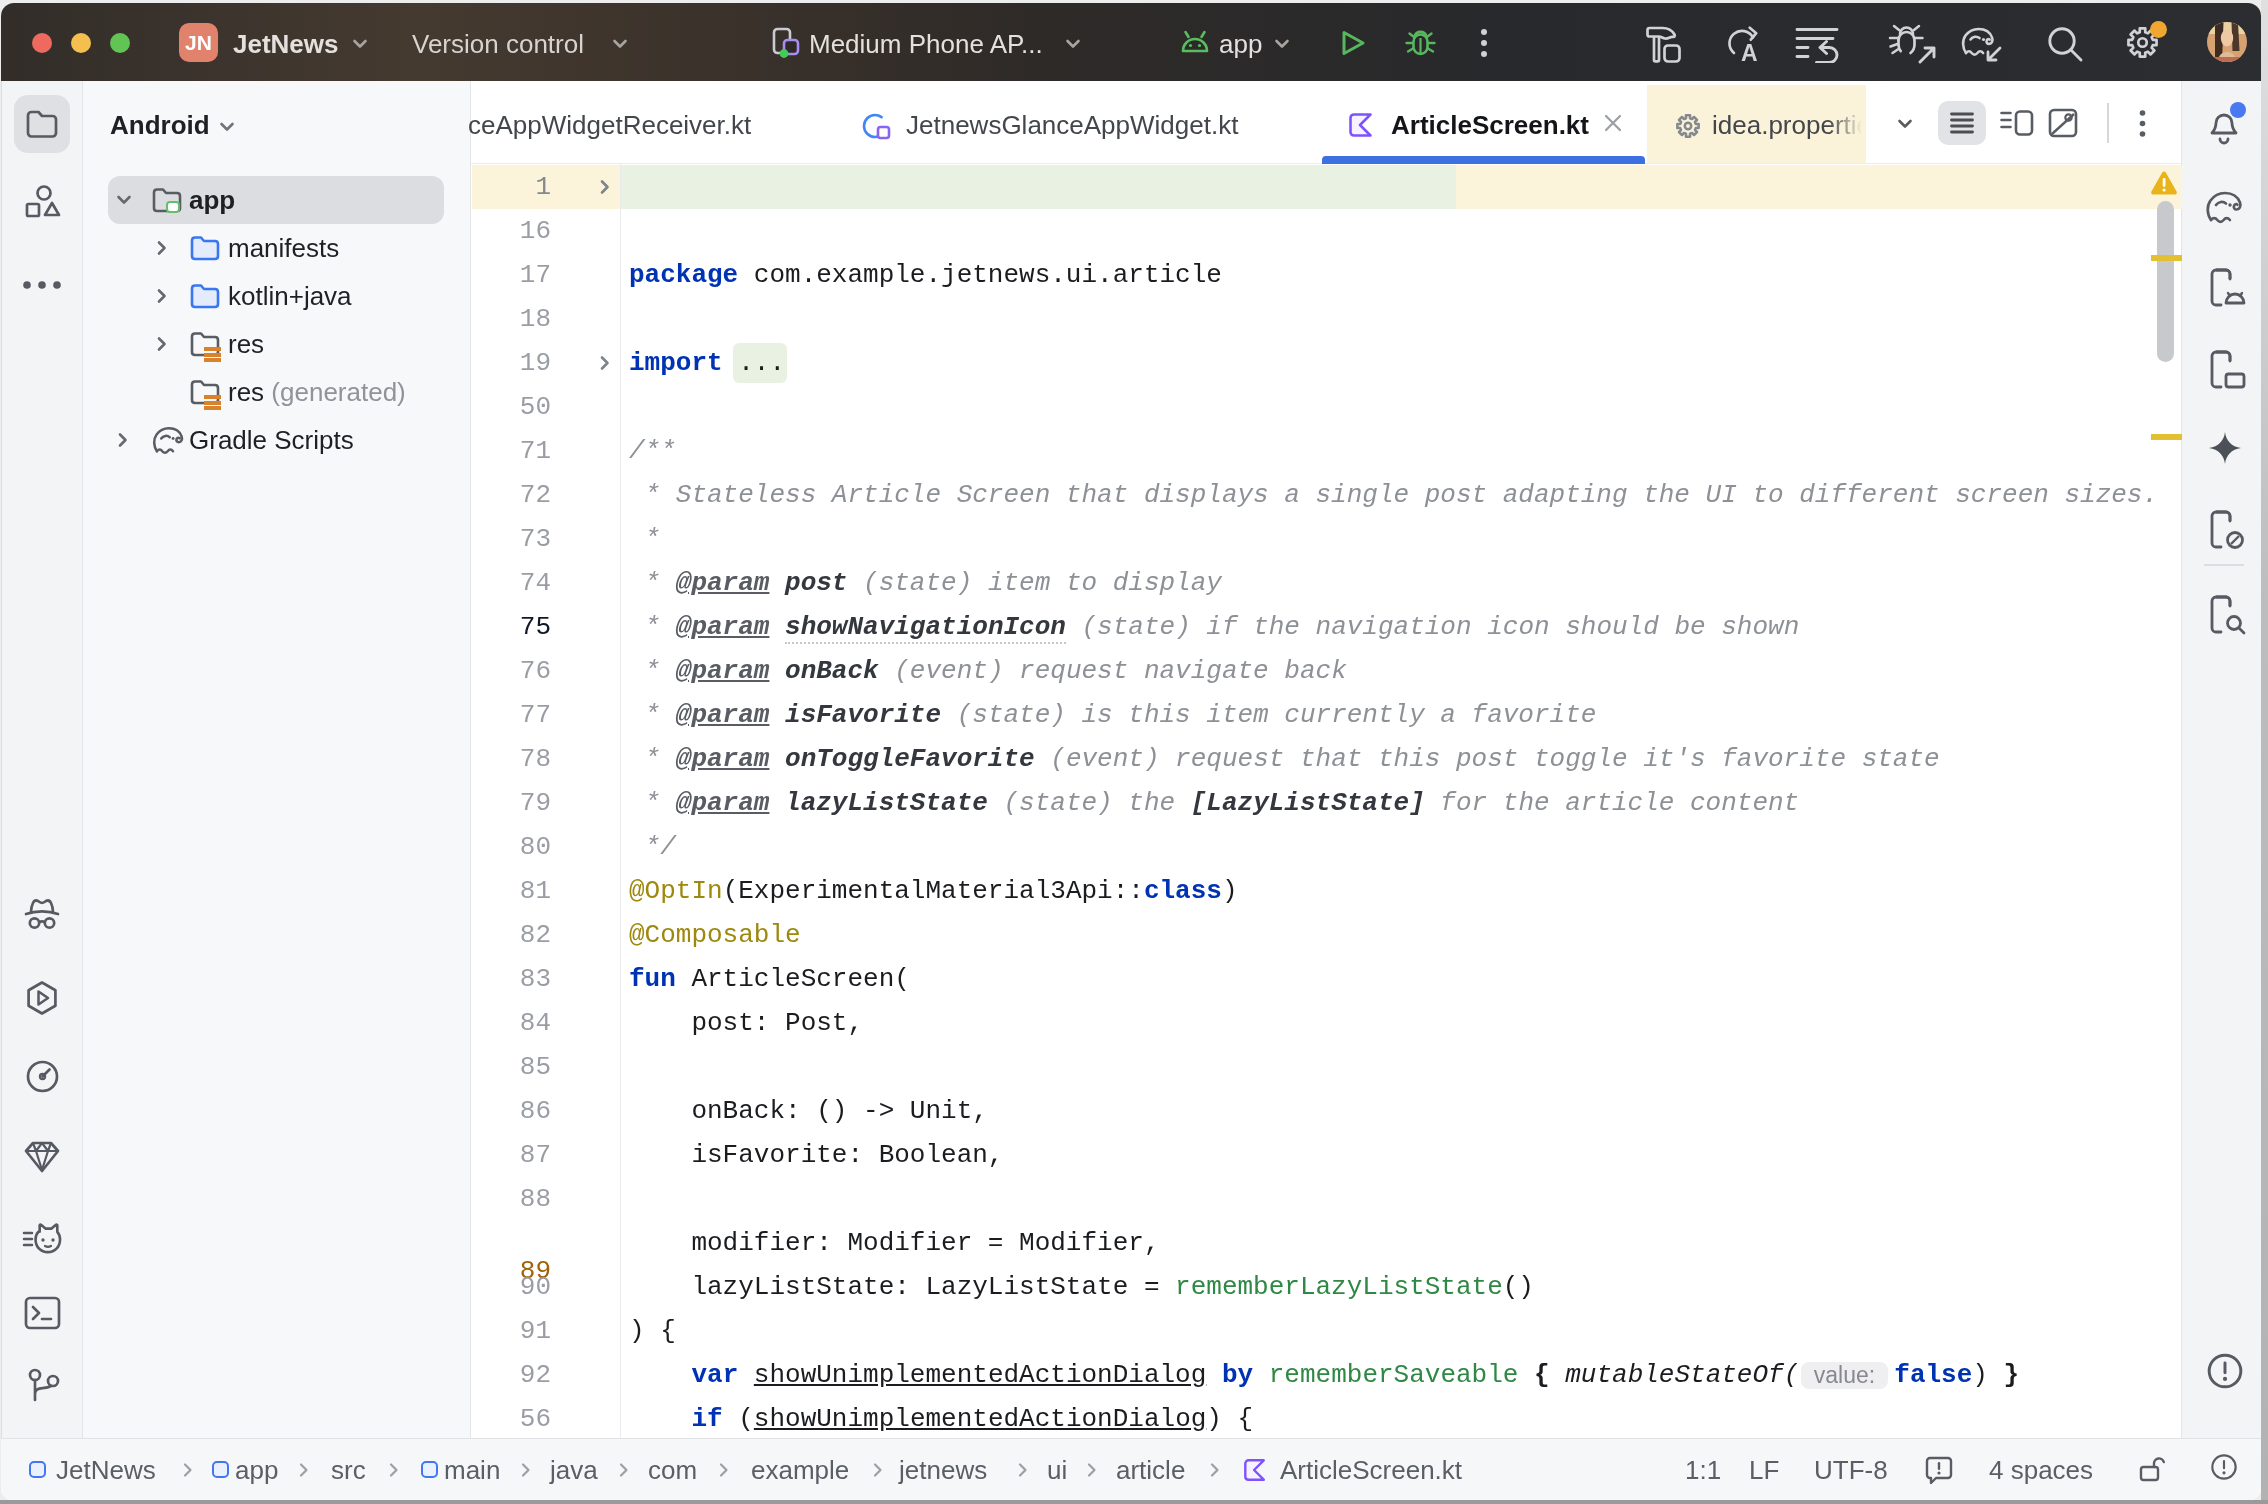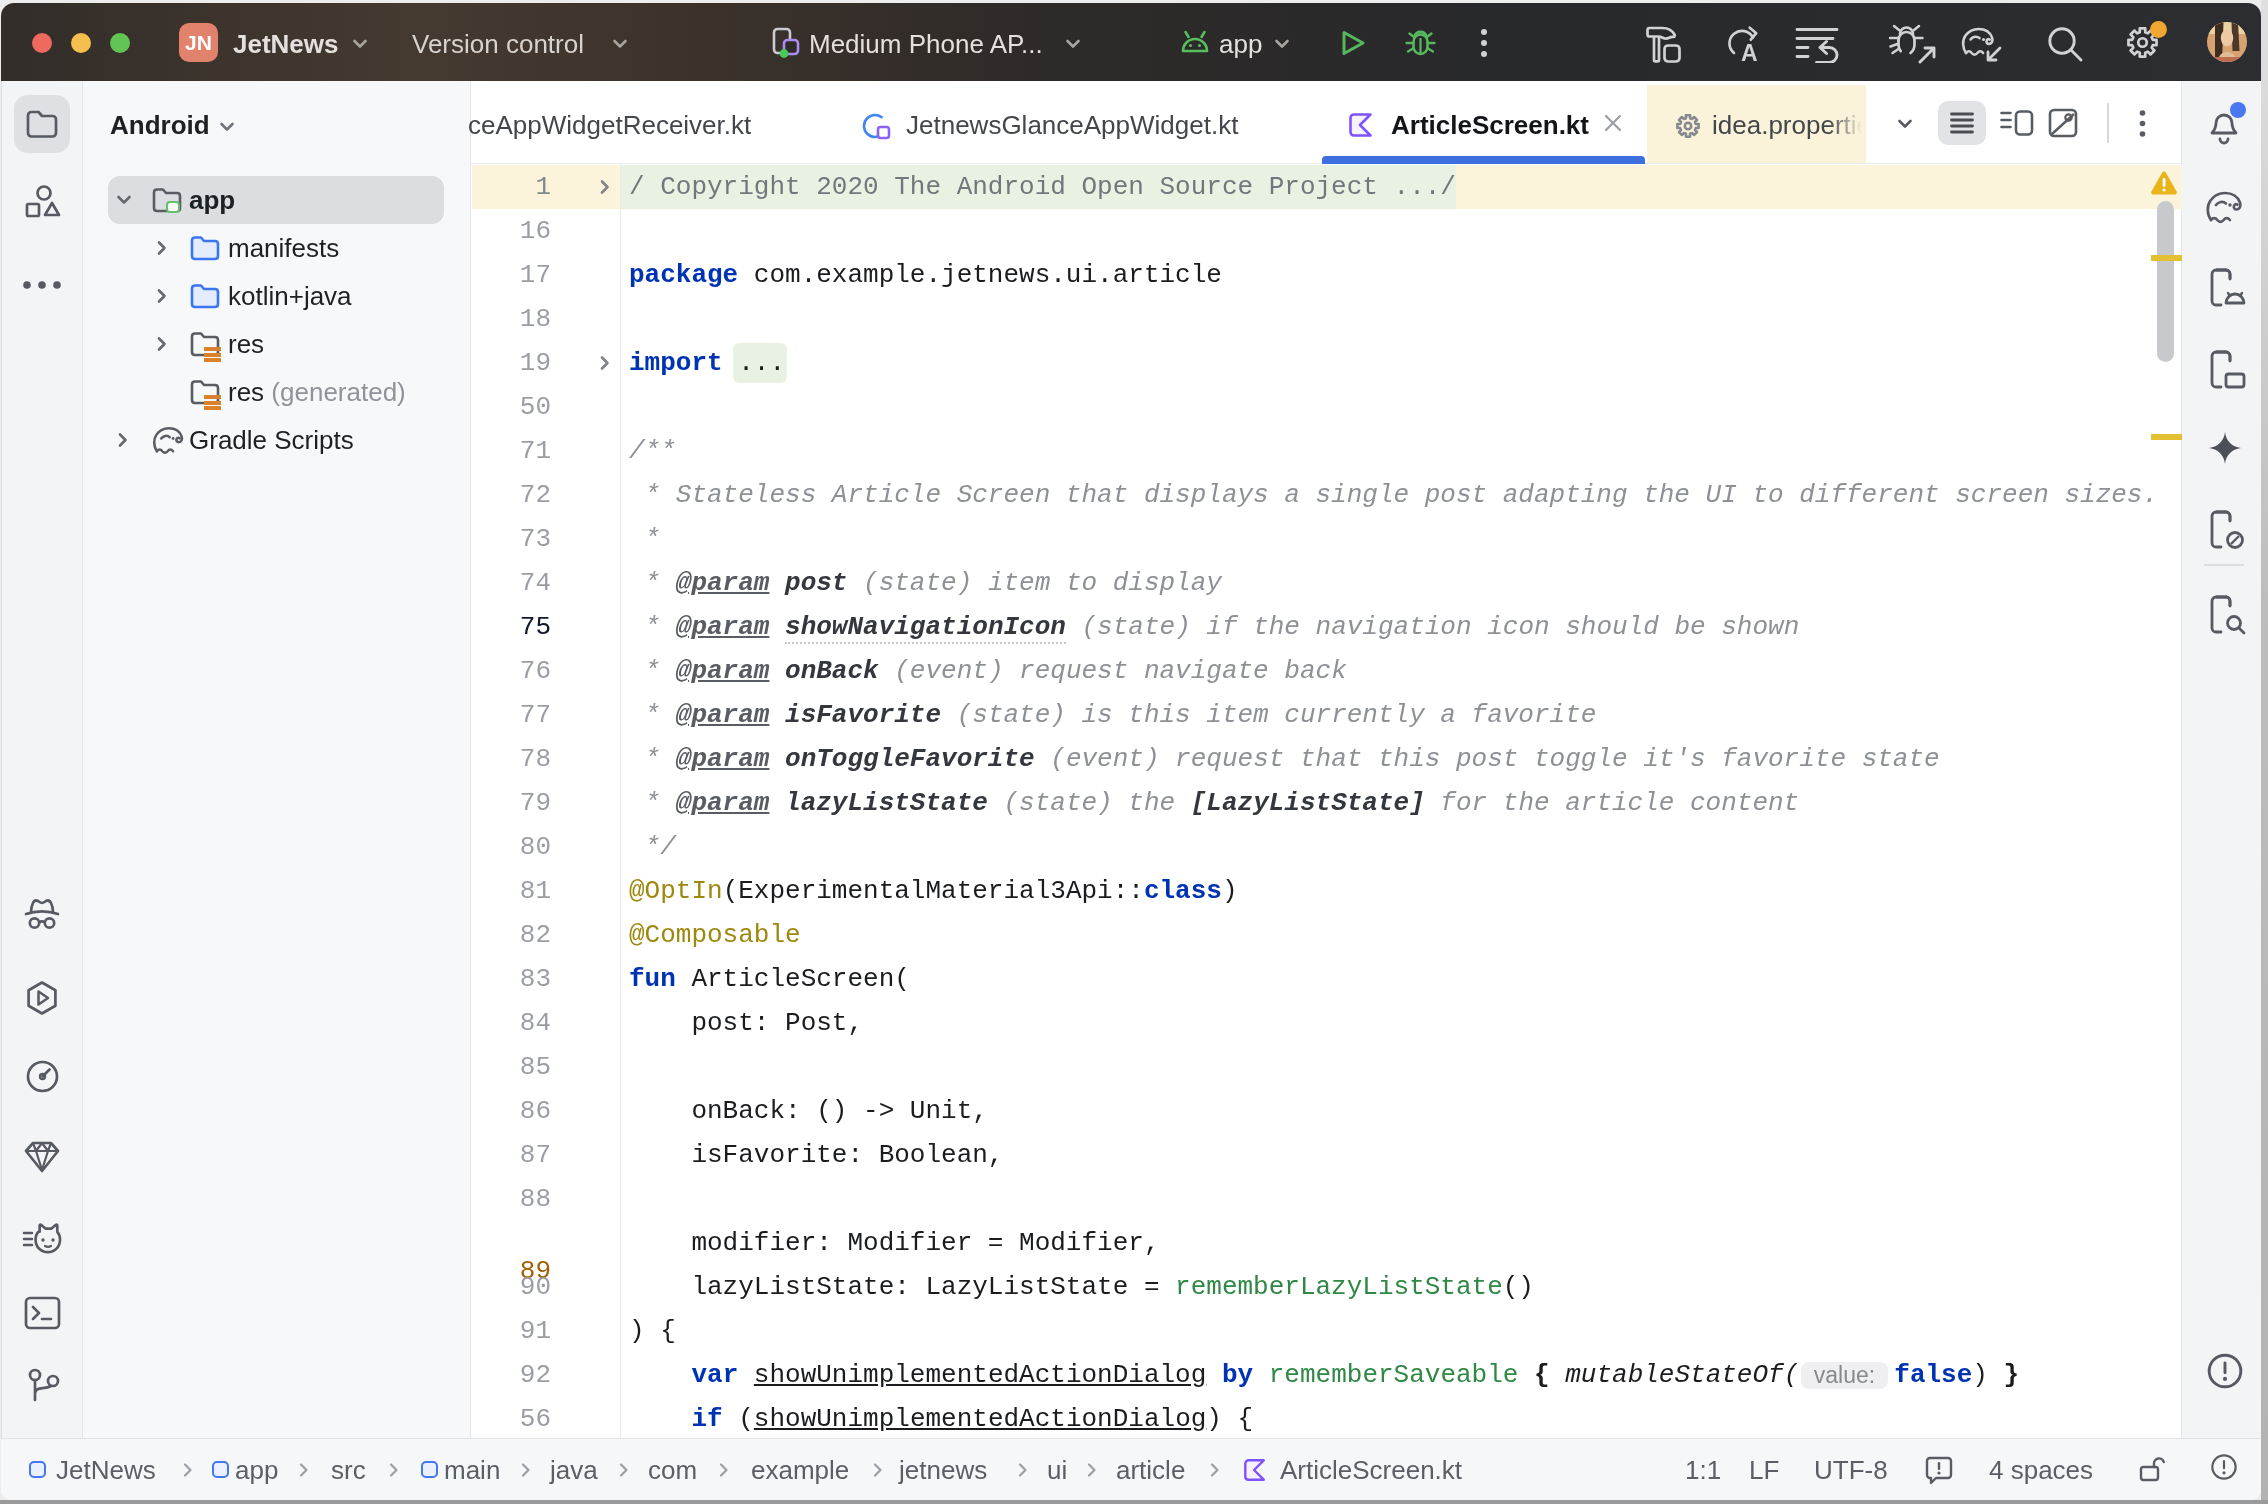--- a/index.html
+++ b/index.html
@@ -323,21 +323,20 @@
 <div class="a ln" style="top:1265px;color:#9a9ea4">90</div>
 <div class="a ln" style="top:1309px;color:#9a9ea4">91</div>
 <div class="a ln" style="top:1353px;color:#9a9ea4">92</div>
 <div class="a ln" style="top:1397px;color:#9a9ea4">56</div>
 <svg class="a" style="left:600px;top:179px" width="10" height="16" viewBox="0 0 10 16">
         <path d="M2 2.5L7.5 8L2 13.5" fill="none" stroke="#7f838a" stroke-width="2.6" stroke-linecap="round" stroke-linejoin="round"></path>
       </svg>
 <svg class="a" style="left:600px;top:355px" width="10" height="16" viewBox="0 0 10 16">
         <path d="M2 2.5L7.5 8L2 13.5" fill="none" stroke="#7f838a" stroke-width="2.6" stroke-linecap="round" stroke-linejoin="round"></path>
       </svg>
-<pre class="a code" style="left:629px;top:165px"><span class="fold">/ Copyright 2020 The Android Open Source Project .../</span></pre>
 <pre class="a code" style="left:629px;top:253px"><span class="kw">package</span> com.example.jetnews.ui.article</pre>
 <pre class="a code" style="left:629px;top:341px"><span class="kw">import</span> ...</pre>
 <pre class="a code" style="left:629px;top:429px"><span class="cmt">/**</span></pre>
 <pre class="a code" style="left:629px;top:473px"><span class="cmt"> * Stateless Article Screen that displays a single post adapting the UI to different screen sizes.</span></pre>
 <pre class="a code" style="left:629px;top:517px"><span class="cmt"> *</span></pre>
 <pre class="a code" style="left:629px;top:561px"><span class="cmt"> * </span><span class="doc-tag">@param</span><span class="doc-p"> post </span><span class="cmt">(state) item to display</span></pre>
 <pre class="a code" style="left:629px;top:605px"><span class="cmt"> * </span><span class="doc-tag">@param</span><span class="doc-p"> <span class="doc-pw">showNavigationIcon</span> </span><span class="cmt">(state) if the navigation icon should be shown</span></pre>
 <pre class="a code" style="left:629px;top:649px"><span class="cmt"> * </span><span class="doc-tag">@param</span><span class="doc-p"> onBack </span><span class="cmt">(event) request navigate back</span></pre>
 <pre class="a code" style="left:629px;top:693px"><span class="cmt"> * </span><span class="doc-tag">@param</span><span class="doc-p"> isFavorite </span><span class="cmt">(state) is this item currently a favorite</span></pre>
 <pre class="a code" style="left:629px;top:737px"><span class="cmt"> * </span><span class="doc-tag">@param</span><span class="doc-p"> onToggleFavorite </span><span class="cmt">(event) request that this post toggle it's favorite state</span></pre>

